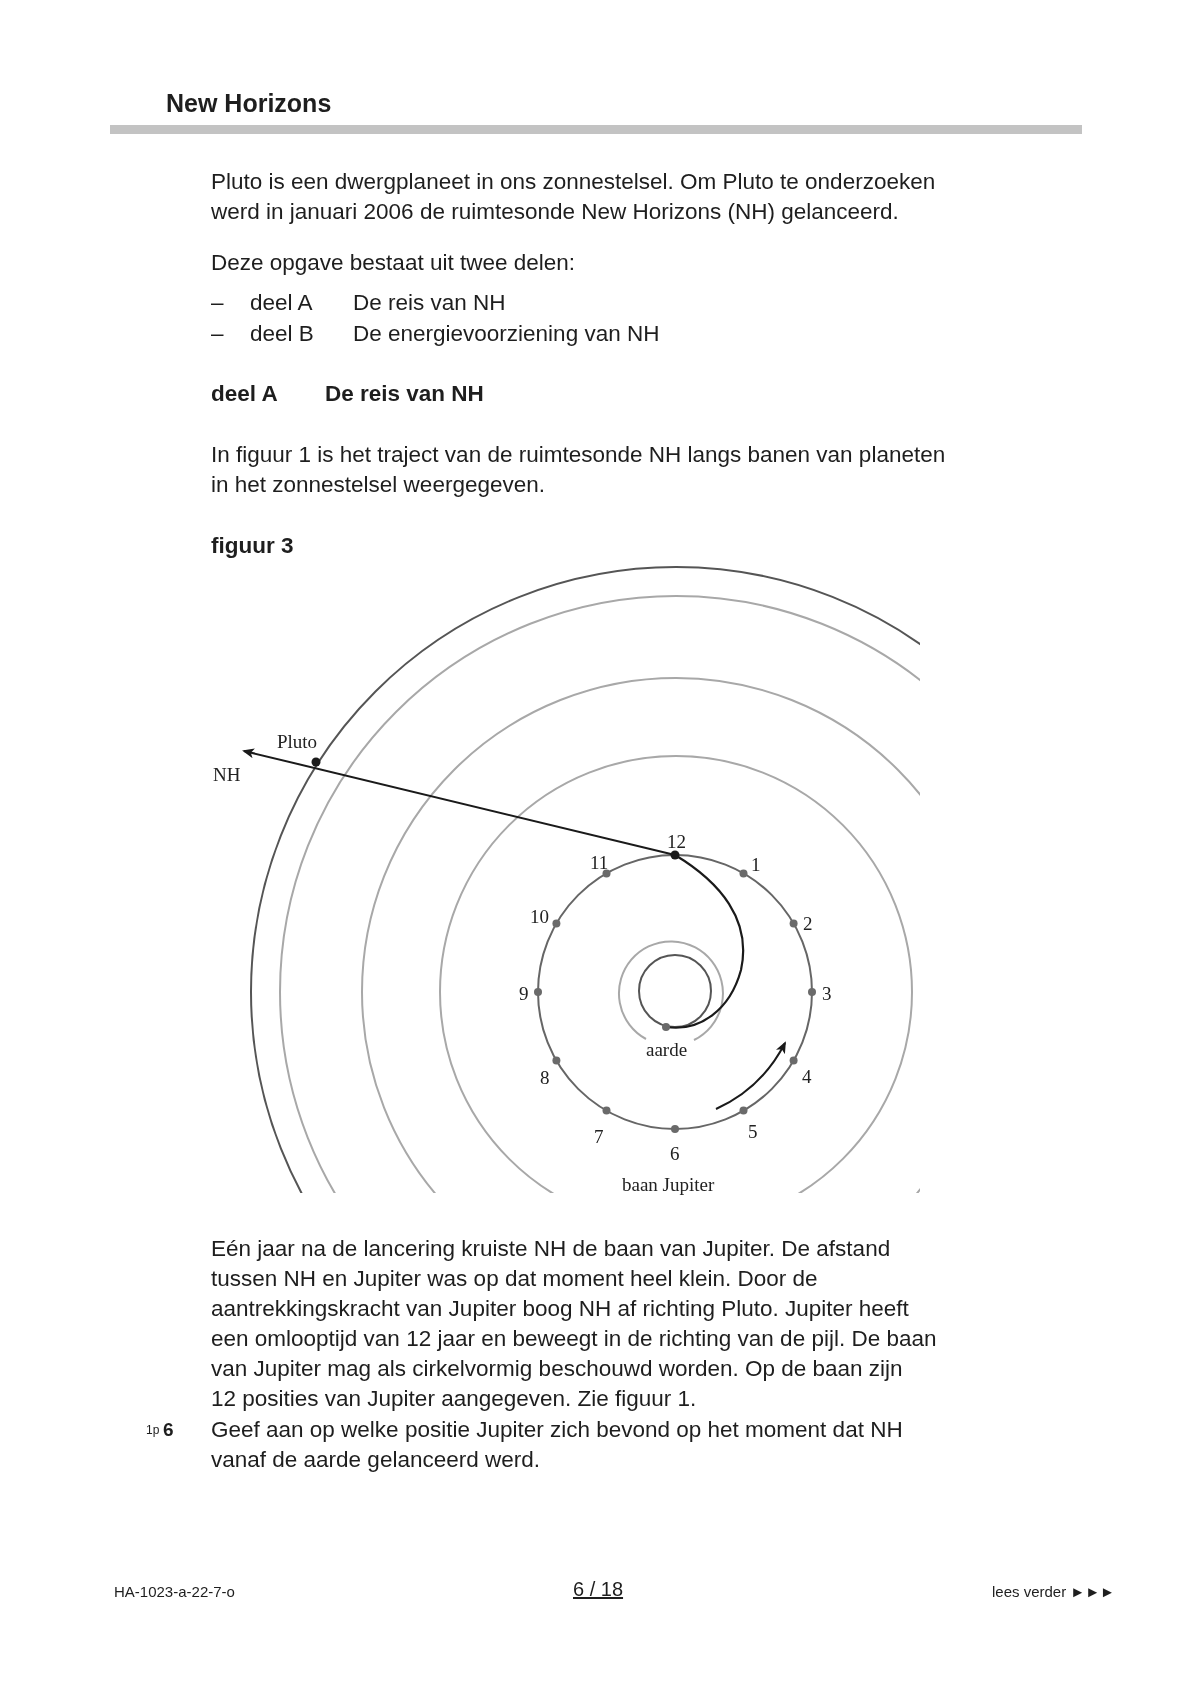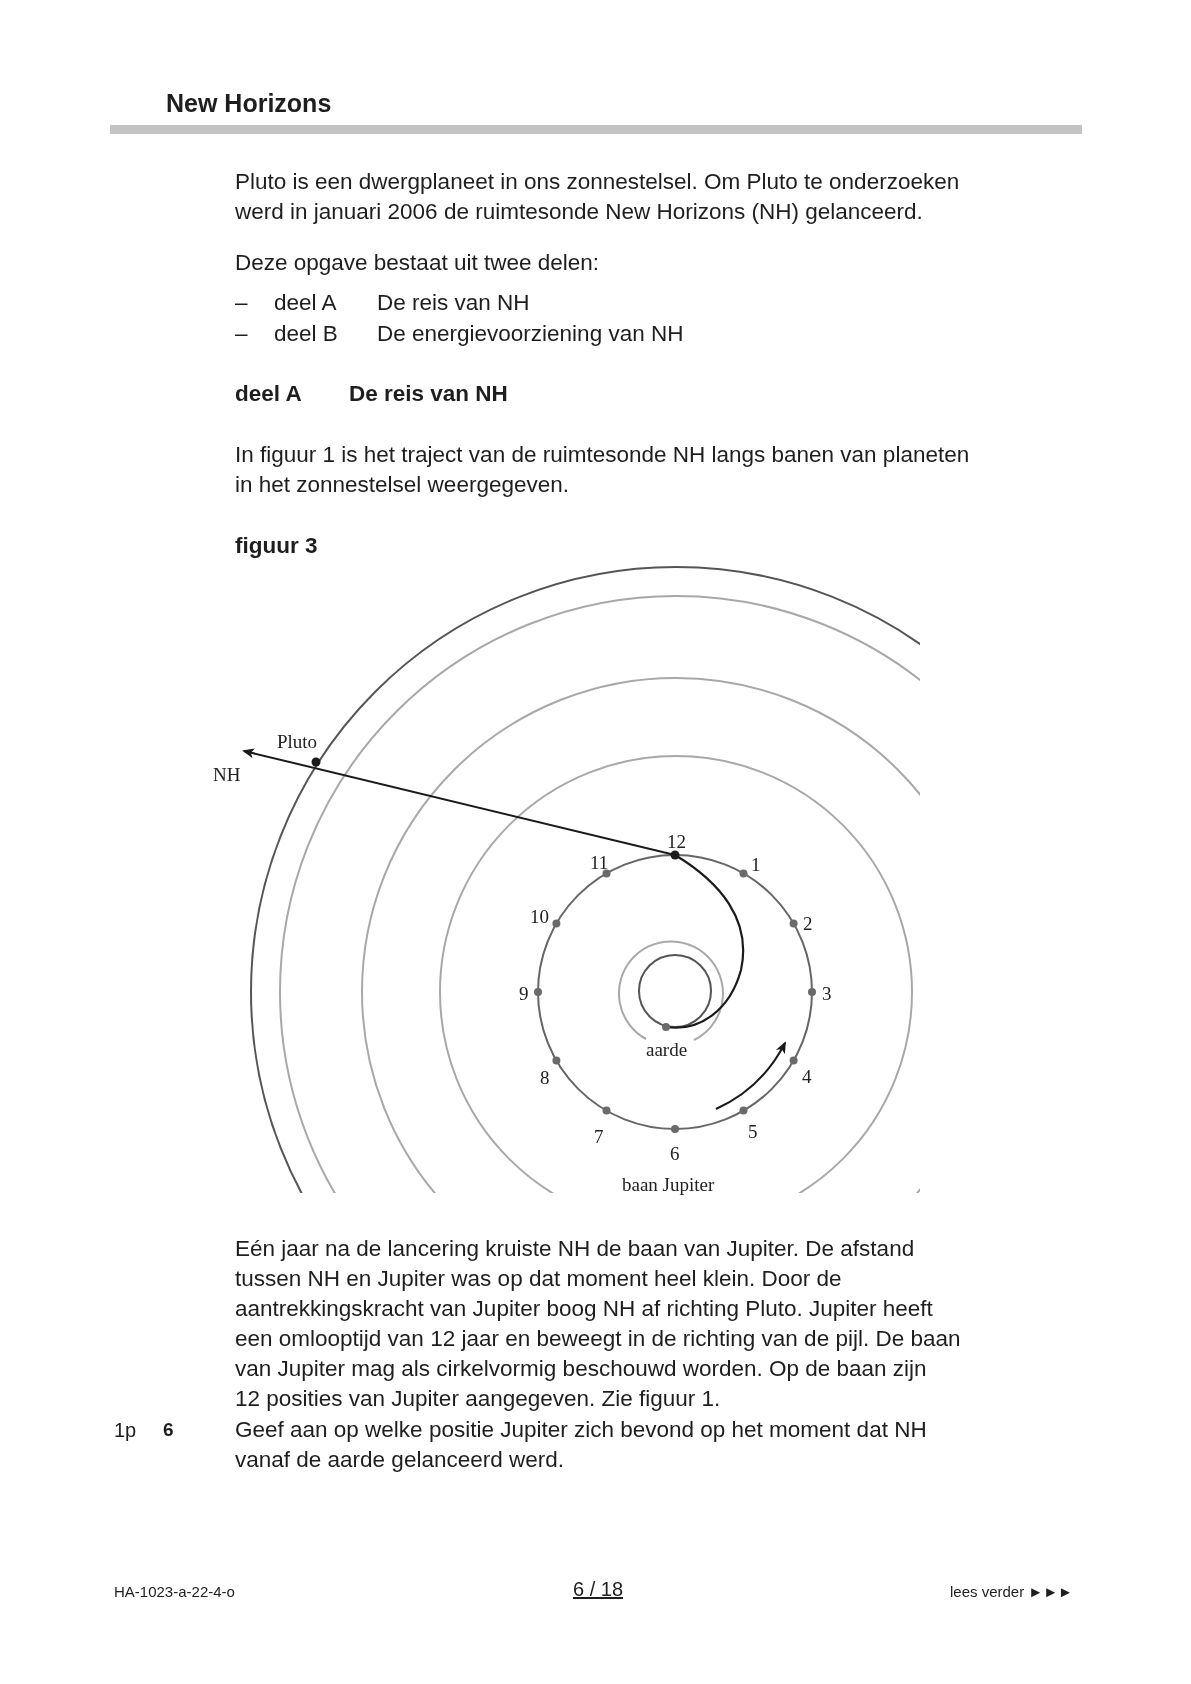--- a/index.html
+++ b/index.html
@@ -1,28 +1,28 @@
 <!DOCTYPE html>
 <html><head>
 <meta charset="utf-8">
 <style>
   html, body { margin: 0; padding: 0; background: #ffffff; }
   body { width: 1191px; height: 1684px; position: relative; overflow: hidden;
          font-family: "Liberation Sans", sans-serif; color: #1e1e1e; }
   .abs { position: absolute; white-space: nowrap; text-align: right; }
   .title { left: 166px; top: 88px; font-size: 25px; font-weight: bold; line-height: 30px; }
   .rule { left: 110px; top: 125px; width: 972px; height: 9px; background: #c3c3c3; }
-  .line { position: absolute; left: 211px; font-size: 22.5px; line-height: 30px; white-space: nowrap; margin-left: 24px; }
+  .line { position: absolute; left: 211px; font-size: 22.5px; line-height: 30px; white-space: nowrap; }
   .line.center { transform: translateY(-50%); }
   .bold { font-weight: bold; }
   .dash { position: absolute; left: 211px; font-size: 22.5px; line-height: 30px; }
   .indent1 { left: 250px; }
   .indent2 { left: 353px; }
   .deelhead2 { left: 325px; }
-  .qmeta { position: absolute; font-size: 20px; line-height: 30px; }
+  .qmeta { position: absolute; font-size: 12px; line-height: 30px; margin-left: 32px; }
   .qnum { position: absolute; font-size: 19px; font-weight: bold; line-height: 30px; }
   .footer { position: absolute; top: 1580px; font-size: 15px; line-height: 24px; }
   .footer.center { font-size: 20px; text-decoration: underline; }
   svg.fig { position: absolute; left: 0; top: 0; }
   .figtext { font-family: "Liberation Serif", serif; fill: #222; }
 </style>
 </head>
 <body>
 
 <div class="abs title">New Horizons</div>
@@ -135,15 +135,15 @@
 <div class="line center" style="top:1369px">van Jupiter mag als cirkelvormig beschouwd worden. Op de baan zijn</div>
 <div class="line center" style="top:1399px">12 posities van Jupiter aangegeven. Zie figuur 1.</div>
 
 <div>
   <span class="qmeta" style="left:114px; top:1415px">1p</span>
   <span class="qnum" style="left:163px; top:1415px">6</span>
   <div class="line center" style="top:1430px">Geef aan op welke positie Jupiter zich bevond op het moment dat NH</div>
   <div class="line center" style="top:1460px">vanaf de aarde gelanceerd werd.</div>
 </div>
 
-<div class="footer" style="left:114px">HA-1023-a-22-4-o</div>
+<div class="footer" style="left:114px">HA-1023-a-22-7-o</div>
 <div class="footer center" style="left:573px; top:1577px">6 / 18</div>
-<div class="footer" style="left:950px">lees verder ►►►</div>
+<div class="footer" style="left:992px">lees verder ►►►</div>
 
 </body></html>

